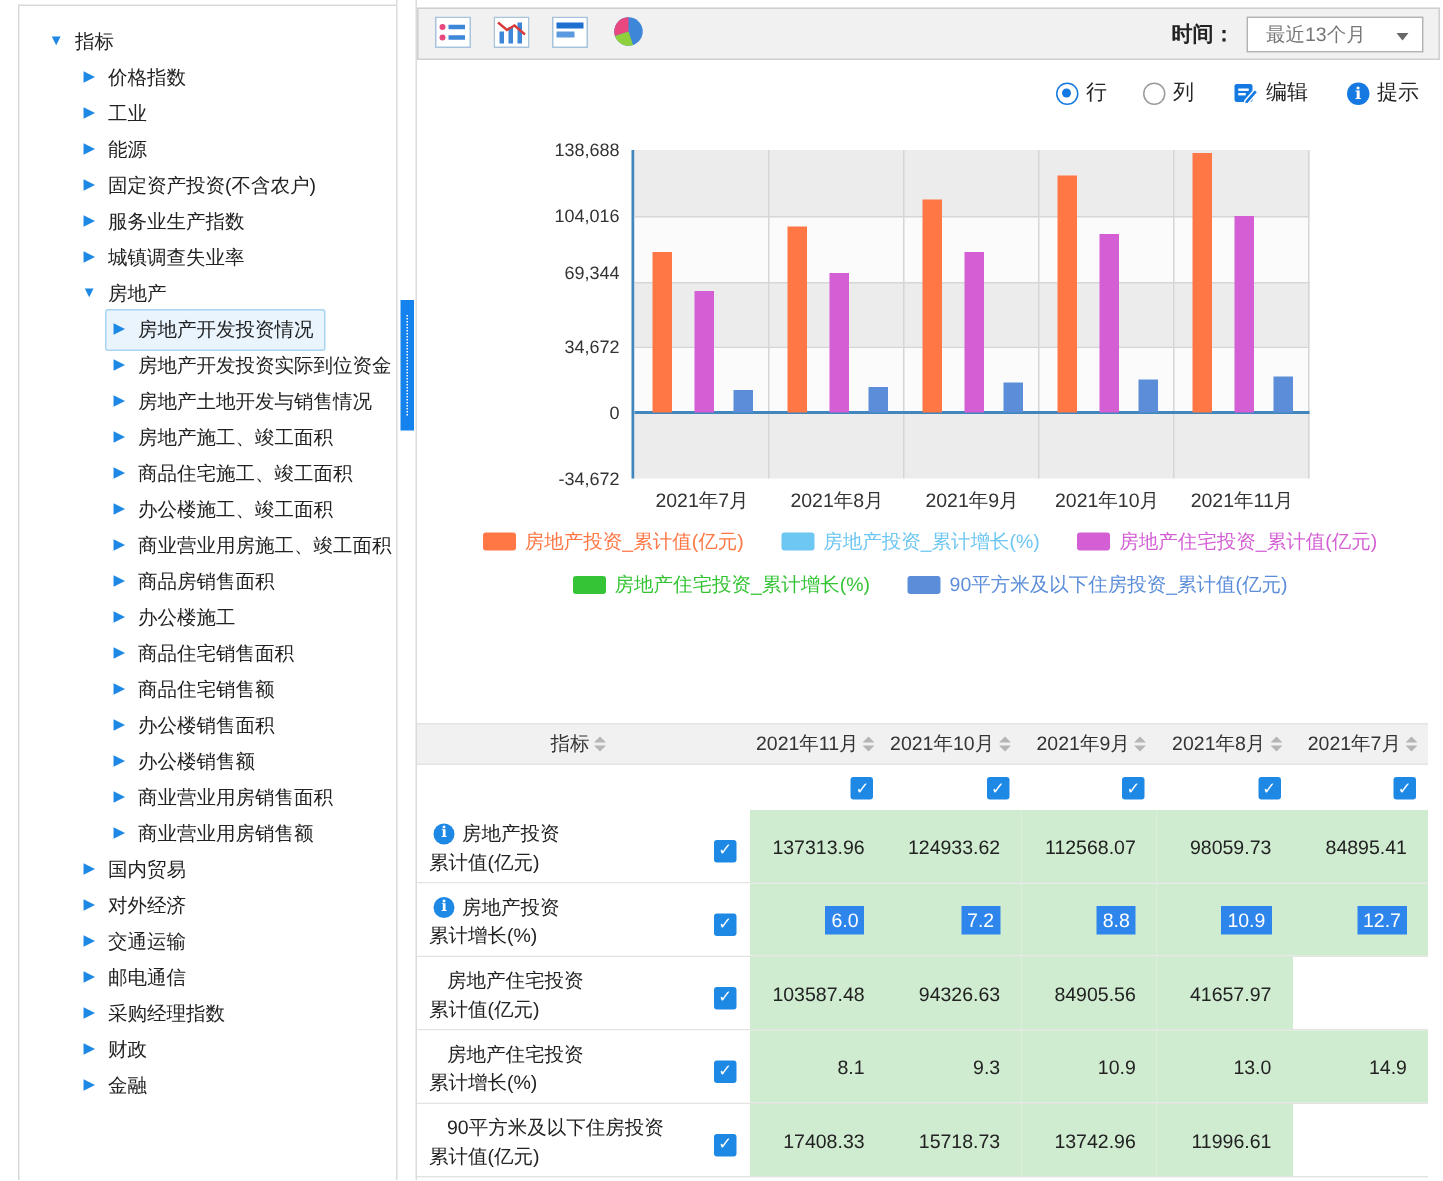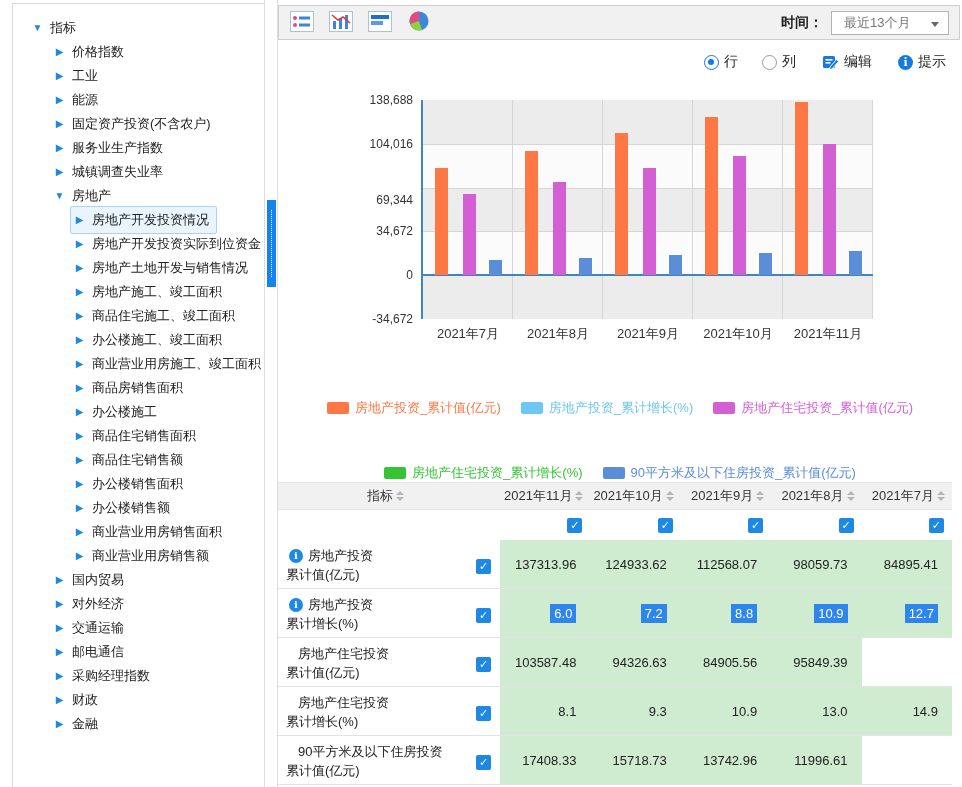--- a/index.html
+++ b/index.html
@@ -61,21 +61,21 @@
   .ylabel { position:absolute; right:4px; transform:translateY(-50%); font-size:12px; color:#333; }
   .plot { position:absolute; left:145px; top:0; width:450px; height:219px; }
   .band { position:absolute; left:0; width:100%; }
   .grid-v { position:absolute; top:0; width:1px; height:219px; background:#d6d6d6; }
   .grid-h { position:absolute; left:0; width:100%; height:1px; background:#d6d6d6; }
   .axis-y { position:absolute; left:-2px; top:0; width:2px; height:219px; background:#4187bd; }
   .axis-zero { position:absolute; left:0; top:174px; width:100%; height:2px; background:#4187bd; }
   .bar { position:absolute; bottom:44px; width:13px; }
   .xlabel { position:absolute; top:225px; font-size:13px; color:#333; text-align:center; width:90px; }
   .legend { position:absolute; left:0; top:252px; width:684px; }
-  .legend-row { display:flex; justify-content:center; gap:20px; height:29px; align-items:flex-end;margin-top:36px; }
+  .legend-row { display:flex; justify-content:center; gap:25px; height:29px; align-items:flex-start; }
   .legend-item { display:flex; align-items:center; gap:6px; font-size:13px; }
   .swatch { width:22px; height:12px; border-radius:2px; display:inline-block; }
 
   
   .table { position:absolute; left:0; top:482px; width:674px; }
   .trow { display:grid; grid-template-columns:222px repeat(5,90.4px); }
   .thead { background:#f1f1f1; border-top:1px solid #e4e4e4; border-bottom:1px solid #e4e4e4; }
   .thead .cell { height:26px; display:flex; align-items:center; justify-content:flex-end;
     font-size:13px; color:#333; padding-right:7px; gap:3px; cursor:pointer; }
   .thead .cell.first { justify-content:center; }
@@ -364,21 +364,21 @@
       <span class="ctl-btn">
         <span class="info-badge">i</span>
         <span>提示</span>
       </span>
     </div>
 
     <div class="chart">
       <div class="ylabels" id="ylabels">
           <span class="ylabel" style="top: 0px;">138,688</span>
           <span class="ylabel" style="top: 43.75px;">104,016</span>
-          <span class="ylabel" style="top: 100px;">69,344</span>
+          <span class="ylabel" style="top: 82px;">69,344</span>
           <span class="ylabel" style="top: 131.25px;">34,672</span>
           <span class="ylabel" style="top: 175px;">0</span>
           <span class="ylabel" style="top: 218.75px;">-34,672</span>
         </div>
       <div class="plot" id="plot">
         <div class="axis-y"></div>
       <div class="band" style="top: 0px; height: 43.75px; background: rgb(236, 236, 236);"></div>
           <div class="band" style="top: 43.75px; height: 43.75px; background: rgb(251, 251, 251);"></div>
           <div class="band" style="top: 87.5px; height: 43.75px; background: rgb(236, 236, 236);"></div>
           <div class="band" style="top: 131.25px; height: 43.75px; background: rgb(251, 251, 251);"></div>
@@ -568,21 +568,21 @@
             <div class="valcell">
               <span>103587.48</span>
             </div>
             <div class="valcell">
               <span>94326.63</span>
             </div>
             <div class="valcell">
               <span>84905.56</span>
             </div>
             <div class="valcell">
-              <span>95849.39</span>
+              <span>41657.97</span>
             </div>
           </div>
           <div class="trow drow">
             <div class="labelcell">
               <div class="l1 noicon">
                 <span>房地产住宅投资</span>
               </div>
               <div>累计增长(%)</div>
               <span class="rowcbx"><span class="cbx">✓</span></span>
             </div>

